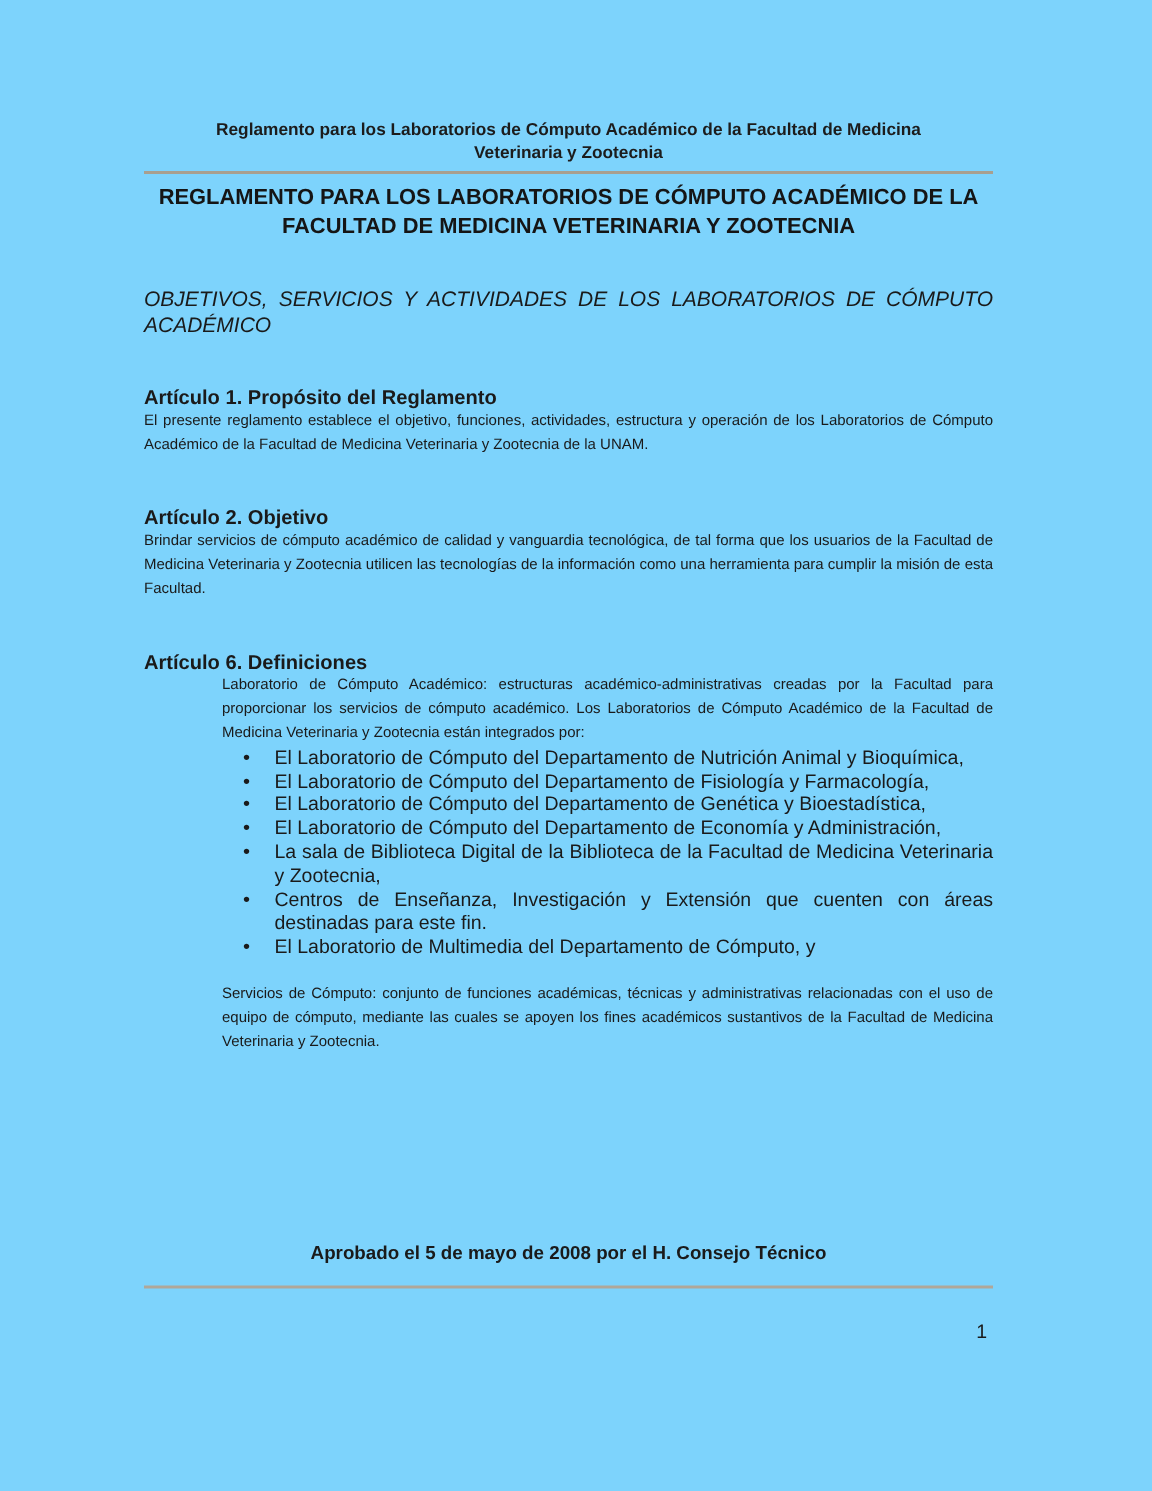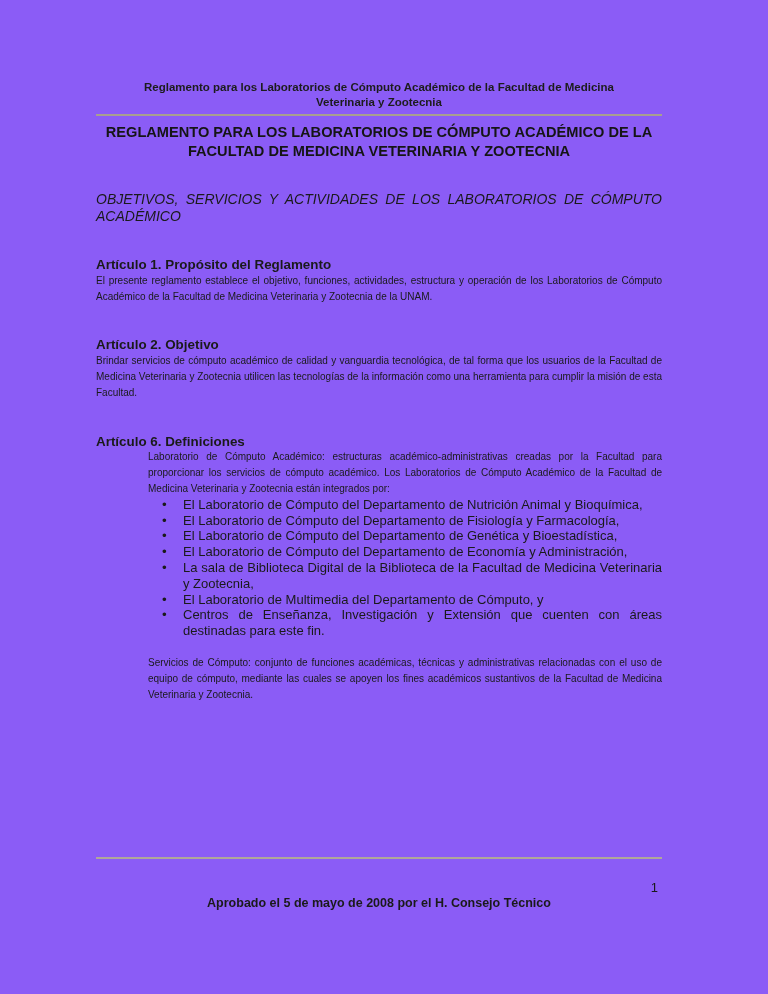--- a/index.html
+++ b/index.html
@@ -12,21 +12,21 @@
     width: 768px;
     height: 994px;
     font-family: "Liberation Sans", "DejaVu Sans", sans-serif;
     color: #1a1a1a;
     overflow: hidden;
   }
   .page {
     position: relative;
     width: 768px;
     height: 994px;
-    background: #8b5cf6;
+    background: #7dd3fc;
   }
   .content {
     position: absolute;
     left: 96px;
     top: 80px;
     width: 566px;
   }
   .running-header {
     text-align: center;
     font-weight: bold;
@@ -101,21 +101,21 @@
     left: 96px;
     width: 566px;
     top: 857px;
     height: 0;
     border-top: 2px solid #b0a799;
   }
   .approval {
     position: absolute;
     left: 96px;
     width: 566px;
-    top: 896px;
+    top: 828px;
     text-align: center;
     font-weight: bold;
     font-size: 12.5px;
     line-height: 14px;
   }
   .page-number {
     position: absolute;
     left: 96px;
     width: 562px;
     top: 880px;
@@ -155,22 +155,22 @@
       <h3 class="article-heading">Artículo 6.  Definiciones</h3>
 
       <p class="body-text definition"><span class="term">Laboratorio de Cómputo Académico</span><span>: estructuras académico-administrativas creadas por la Facultad para proporcionar los servicios de cómputo académico. Los Laboratorios de Cómputo Académico de la Facultad de Medicina Veterinaria y Zootecnia están integrados por:</span></p>
 
       <ul class="lab-list">
         <li>El Laboratorio de Cómputo del Departamento de Nutrición Animal y Bioquímica,</li>
         <li>El Laboratorio de Cómputo del Departamento de Fisiología y Farmacología,</li>
         <li>El Laboratorio de Cómputo del Departamento de Genética y Bioestadística,</li>
         <li>El Laboratorio de Cómputo del Departamento de Economía y Administración,</li>
         <li>La sala de Biblioteca Digital de la Biblioteca de la Facultad de Medicina Veterinaria y Zootecnia,</li>
+        <li>Centros de Enseñanza, Investigación y Extensión que cuenten con áreas destinadas para este fin.</li>
         <li>El Laboratorio de Multimedia del Departamento de Cómputo, y</li>
-        <li>Centros de Enseñanza, Investigación y Extensión que cuenten con áreas destinadas para este fin.</li>
       </ul>
 
       <p class="body-text definition spaced"><span class="term">Servicios de Cómputo</span><span>: conjunto de funciones académicas, técnicas y administrativas relacionadas con el uso de equipo de cómputo, mediante las cuales se apoyen los fines académicos sustantivos de la Facultad de Medicina Veterinaria y Zootecnia.</span></p>
     </section>
 
   </div>
 
   <div class="footer-rule"></div>
   <div class="approval">Aprobado el 5 de mayo de 2008 por el H. Consejo Técnico</div>
   <div class="page-number">1</div>

